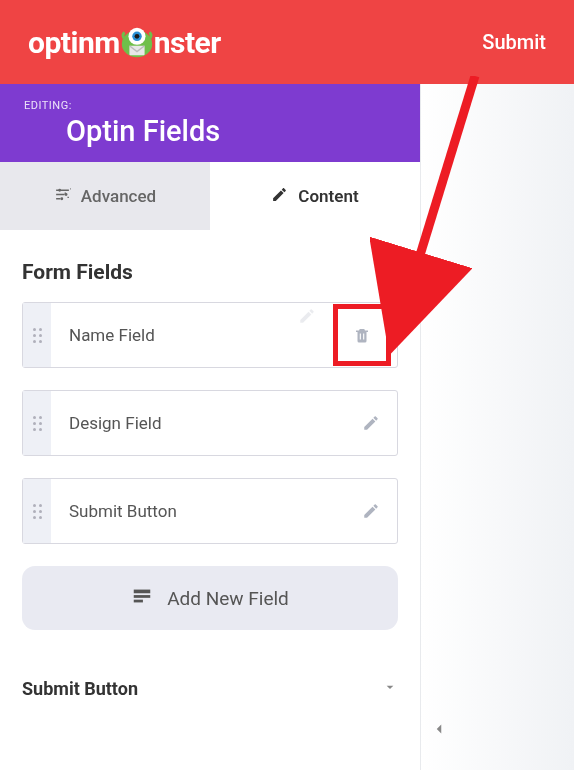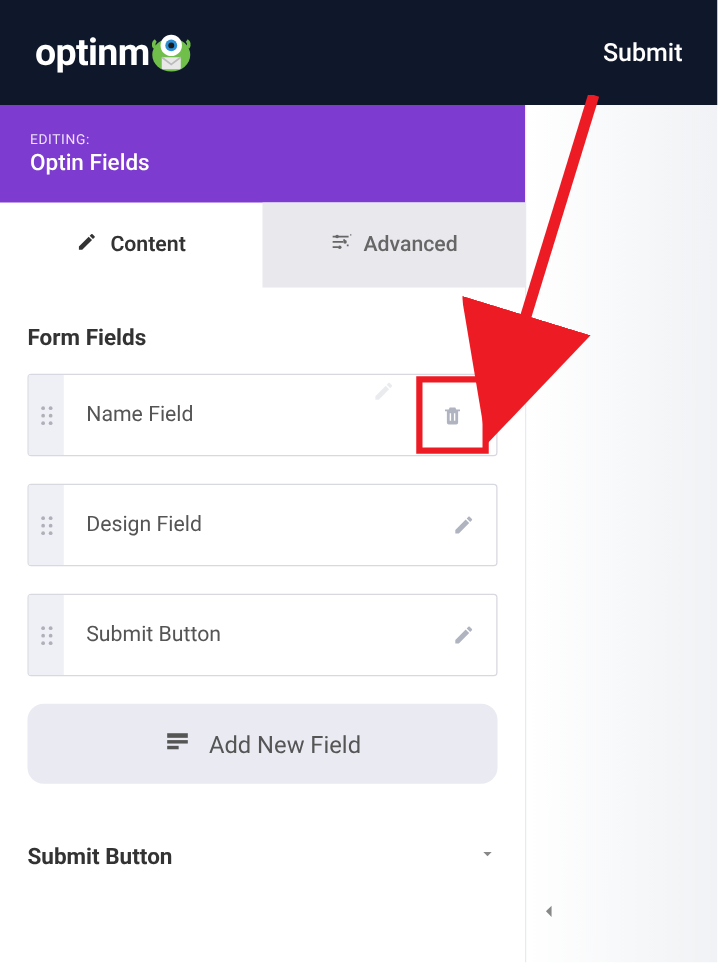--- a/index.html
+++ b/index.html
@@ -1,33 +1,33 @@
 <!DOCTYPE html>
 <html><head>
   <meta charset="utf-8">
   <style>
     * { margin: 0; padding: 0; box-sizing: border-box; }
     body { font-family: -apple-system, BlinkMacSystemFont, 'Segoe UI', Roboto, sans-serif; width: 574px; height: 770px; background: #fff; position: relative; overflow: hidden; }
     
-    .header { background: #0f172a; height: 84px; display: flex; align-items: center; justify-content: space-between; padding: 0 28px; }
+    .header { background: #ef4444; height: 84px; display: flex; align-items: center; justify-content: space-between; padding: 0 28px; }
     .logo { color: #fff; font-size: 30px; font-weight: 700; letter-spacing: -0.5px; display: flex; align-items: center; }
     .logo-mascot { width: 38px; height: 38px; margin: 0 -2px; display: inline-flex; align-items: center; justify-content: center; }
     .header-nav { color: #fff; font-size: 20px; font-weight: 500; }
     
     .editing-bar { background: #7e3bd0; height: 78px; width: 491px; padding: 18px 24px; display: flex; align-items: center; justify-content: space-between; color: #fff; }
     .editing-label { font-size: 11px; opacity: 0.85; letter-spacing: 0.5px; }
-    .editing-title { font-size: 18px; font-weight: 500; margin-top: 2px; }
+    .editing-title { font-size: 29px; font-weight: 500; margin-top: 2px; margin-left: 42px; }
     
     .tabs { display: flex; width: 420px; }
     .tab { flex: 1; height: 68px; display: flex; align-items: center; justify-content: center; gap: 10px; font-size: 17px; font-weight: 600; color: #333; cursor: pointer; }
     .tab.inactive { background: #e8e8ed; color: #666; font-weight: 500; }
     
     .panel { width: 420px; padding: 20px 22px; }
     
-    .section-header { display: flex; justify-content: space-between; align-items: center; padding: 10px 0 18px 0; font-size: 18px; font-weight: 700; color: #333; }
+    .section-header { display: flex; justify-content: space-between; align-items: center; padding: 10px 0 18px 0; font-size: 21px; font-weight: 700; color: #333; }
     
     .field-row { border: 1px solid #d8d8e0; border-radius: 3px; height: 66px; display: flex; align-items: center; margin-bottom: 22px; background: #fff; }
     .drag-handle { width: 28px; height: 100%; background: #eef0f6; display: flex; align-items: center; justify-content: center; flex-direction: column; gap: 3px; cursor: grab; }
     .dot-col { display: flex; flex-direction: column; gap: 3px;}
     .dots-grid { display: flex; gap: 3px; }
     .dot { width: 3px; height: 3px; background: #b0b0bb; border-radius: 50%; }
     .field-label { flex: 1; padding-left: 18px; font-size: 17px; color: #555; }
     .field-actions { display: flex; padding-right: 14px; gap: 14px; }
     .icon-btn { width: 24px; height: 24px; display: flex; align-items: center; justify-content: center; cursor: pointer; color: #afb4c0; }
     
@@ -55,55 +55,56 @@
         <ellipse cx="20" cy="22" rx="16" ry="14" fill="#6fbf4a"></ellipse>
         <circle cx="20" cy="14" r="9" fill="#fff"></circle>
         <circle cx="20" cy="14" r="5" fill="#2a8fd4"></circle>
         <circle cx="20" cy="14" r="2.5" fill="#1a1a1a"></circle>
         <rect x="12" y="24" width="16" height="10" rx="1" fill="#e8e8e8"></rect>
         <path d="M12 24 L20 30 L28 24" stroke="#bbb" stroke-width="1.5" fill="none"></path>
         <path d="M6 16 Q4 12 7 10" stroke="#6fbf4a" stroke-width="3" fill="none"></path>
         <path d="M34 16 Q36 12 33 10" stroke="#6fbf4a" stroke-width="3" fill="none"></path>
       </svg>
     </span>
+    <span>nster</span>
   </div>
   <div class="header-nav">Submit</div>
 </div>
 
 <div class="editing-bar">
   <div>
     <div class="editing-label">EDITING:</div>
     <div class="editing-title">Optin Fields</div>
   </div>
   <div>
     <svg width="26" height="26" viewBox="0 0 24 24" fill="#fff">
       <path d="M12 3 L2 12 L5 12 L5 20 L10 20 L10 14 L14 14 L14 20 L19 20 L19 12 L22 12 Z"></path>
     </svg>
   </div>
 </div>
 
 <div class="tabs">
-  <div class="tab">
-    <span>
-      <svg width="17" height="17" viewBox="0 0 24 24" fill="#333">
-        <path d="M3 17.25V21h3.75L17.81 9.94l-3.75-3.75L3 17.25zM20.71 7.04c.39-.39.39-1.02 0-1.41l-2.34-2.34c-.39-.39-1.02-.39-1.41 0l-1.83 1.83 3.75 3.75 1.83-1.83z"></path>
-      </svg>
-    </span>
-    <span>Content</span>
-  </div>
   <div class="tab inactive">
     <span>
       <svg width="17" height="17" viewBox="0 0 24 24" fill="#666">
         <path d="M3 17h6v2H3v-2zm0-6h12v2H3v-2zm0-6h18v2H3V5zm16 12v-2h2v2h-2zm-4-6V9h2v2h-2zm8-6V3h2v2h-2z"></path>
         <circle cx="11" cy="18" r="2"></circle>
           <circle cx="17" cy="12" r="2"></circle>
           <circle cx="8" cy="6" r="2"></circle>
       </svg>
     </span>
     <span>Advanced</span>
+  </div>
+  <div class="tab">
+    <span>
+      <svg width="17" height="17" viewBox="0 0 24 24" fill="#333">
+        <path d="M3 17.25V21h3.75L17.81 9.94l-3.75-3.75L3 17.25zM20.71 7.04c.39-.39.39-1.02 0-1.41l-2.34-2.34c-.39-.39-1.02-.39-1.41 0l-1.83 1.83 3.75 3.75 1.83-1.83z"></path>
+      </svg>
+    </span>
+    <span>Content</span>
   </div>
 </div>
 
 <div class="panel">
   <div class="section-header">
     <span>Form Fields</span>
     <span>
       <svg width="16" height="16" viewBox="0 0 24 24" fill="#888">
           <path d="M7 14l5-5 5 5z"></path>
         </svg>

